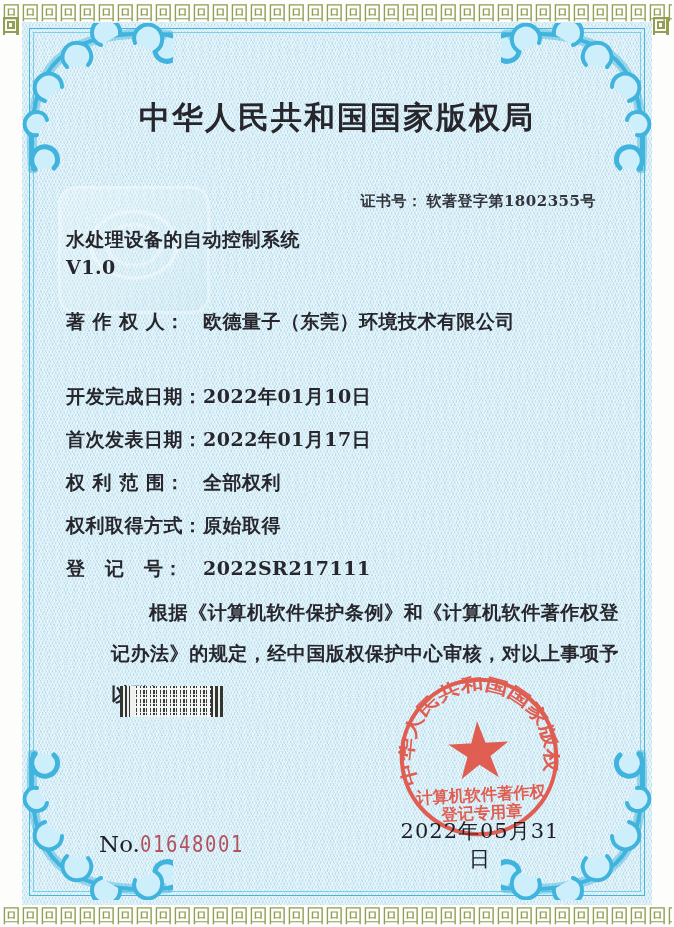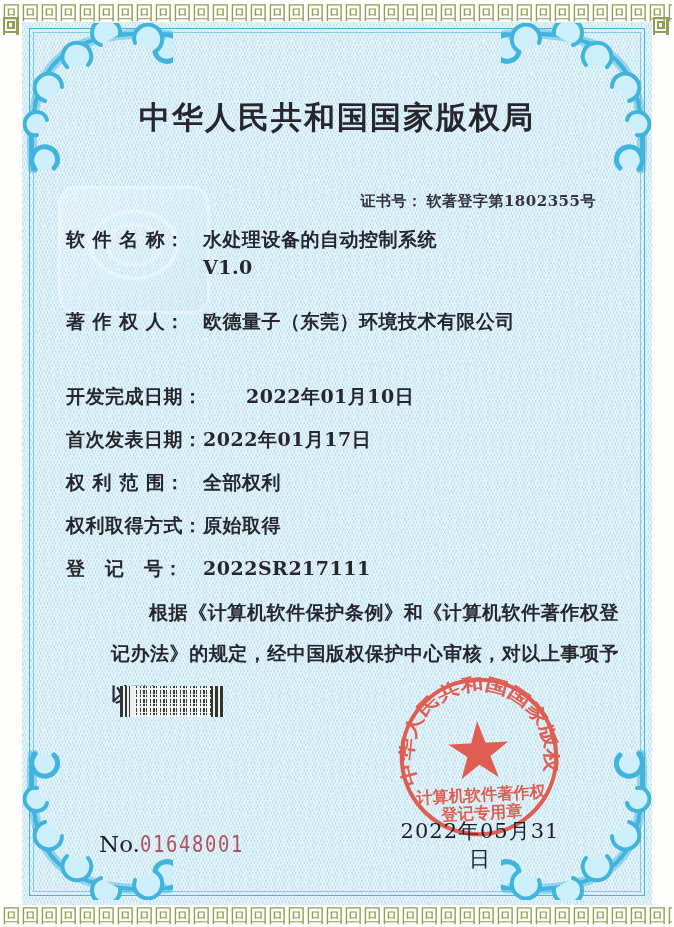--- a/index.html
+++ b/index.html
@@ -64,21 +64,21 @@
     position:absolute;right:78px;top:192px;z-index:3;
     font-size:15px;font-weight:600;color:#33333b;letter-spacing:.5px;
   }
   .cert-no .lbl{margin-right:4px;}
   .fields{position:absolute;left:66px;top:225px;width:545px;z-index:3;color:var(--ink,#26262c);}
   .frow{font-size:19px;line-height:28px;font-weight:600;display:flex;}
   .frow .flabel{flex:0 0 137px;letter-spacing:.5px;}
   .frow .fvalue{flex:1;letter-spacing:.5px;}
   .frow .v2{display:block;}
   .frow.r2{margin-top:26px;}
-  .frow.r3{margin-top:47px;gap:43px;}
+  .frow.r3{margin-top:47px;}
   .frow.r4,.frow.r5,.frow.r6,.frow.r7{margin-top:15px;}
   .body-par{
     position:absolute;left:64px;right:55px;top:592px;z-index:3;
     font-size:19px;line-height:41px;font-weight:600;letter-spacing:.5px;
     text-indent:2em;color:var(--ink,#26262c);text-align:justify;padding-left:47px;
   }
   
   .barcode{
     position:absolute;left:120px;top:686px;width:103px;height:31px;z-index:3;
     background-color:#f4f7f6;
@@ -181,21 +181,20 @@
 
   <div class="watermark"></div>
 
   <div class="authority">中华人民共和国国家版权局</div>
   <div class="cert-no">
     <span class="lbl">证书号：</span><span>软著登字第1802355号</span>
   </div>
 
   <div class="fields">
     <div class="frow r1">
-      <span class="flabel">软 件 名 称：</span>
       <span class="fvalue"><span>水处理设备的自动控制系统</span><span class="v2">V1.0</span></span>
     </div>
     <div class="frow r2">
       <span class="flabel">著 作 权 人：</span>
       <span class="fvalue">欧德量子（东莞）环境技术有限公司</span>
     </div>
     <div class="frow r3">
       <span class="flabel">开发完成日期：</span>
       <span class="fvalue">2022年01月10日</span>
     </div>

